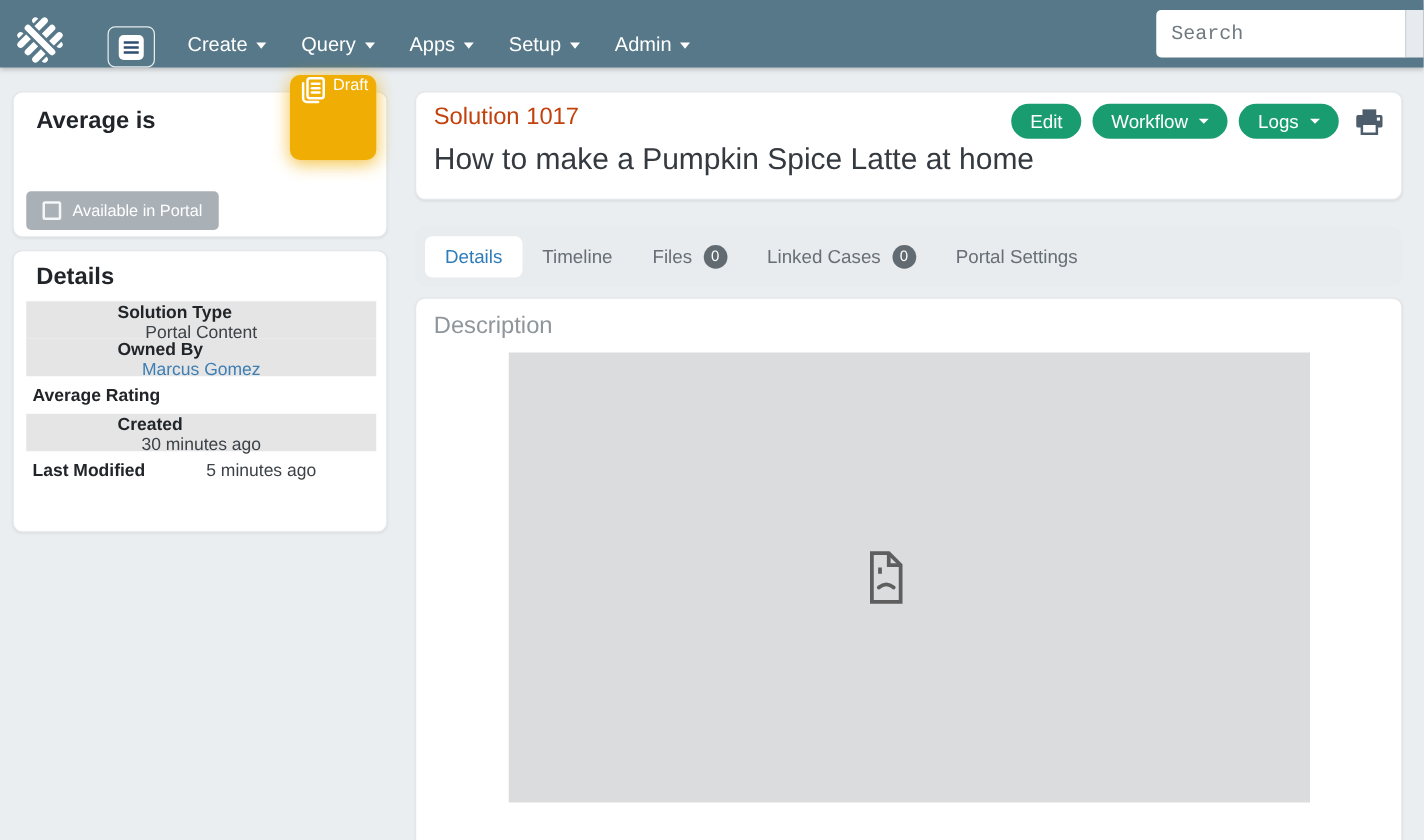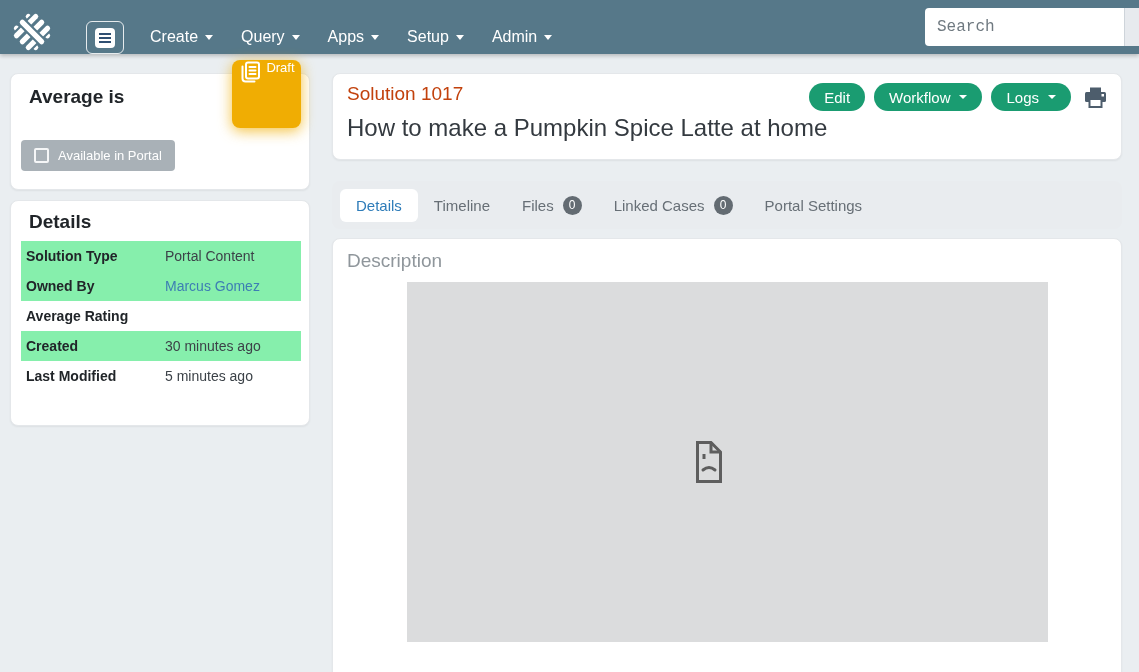--- a/index.html
+++ b/index.html
@@ -56,42 +56,42 @@
   
   .card {
     position:absolute; background:#fff; border:1px solid #e4e7ea; border-radius:8px;
     box-shadow:0 1px 2px rgba(0,0,0,.06);
   }
 
   
   .card-status { left:10px; top:73px; width:300px; height:117px; }
   .card-status .title { position:absolute; left:18px; top:12px; font-size:19px; font-weight:600; color:#212529; }
   .portal-btn {
-    position:absolute; left:10px; top:66px; height:31px;
+    position:absolute; left:10px; top:79px; height:31px;
     background:#a9b1b7; border:none; border-radius:4px; color:#fff;
     font-size:13px; font-family:"Liberation Sans", sans-serif;
     display:flex; align-items:center; gap:9px; padding:0 13px; cursor:pointer;
   }
   .portal-checkbox {
     width:15px; height:15px; border:2px solid #f5f6f7; border-radius:2px; background:transparent;
   }
   .draft-badge {
     position:absolute; left:232px; top:60px; width:69px; height:68px;
     background:#f0ad03; border-radius:8px; z-index:25;
     box-shadow:0 3px 14px rgba(240,173,3,.75);
     display:flex; flex-direction:row; justify-content:center; gap:4px;
     color:#fff; font-size:13px;
   }
 
   
   .card-details { left:10px; top:200px; width:300px; height:226px; }
   .card-details .title { position:absolute; left:18px; top:10px; font-size:19px; font-weight:600; }
   .detail-rows { position:absolute; left:10px; top:40px; width:280px; }
   .detail-row { display:flex; align-items:center; height:30px; font-size:14px; }
-  .detail-row.striped { background:#86efac; }
+  .detail-row.striped { background:#e5e5e5;flex-direction:column; }
   .detail-row .lbl { width:144px; padding-left:5px; font-weight:700; color:#212529; }
   .detail-row .val { color:#3c4248; }
   .detail-row .val.link { color:#3d7eb3; cursor:pointer; }
 
   
   .card-header { left:332px; top:73px; width:790px; height:87px; }
   .record-id { position:absolute; left:14px; top:9px; font-size:19px; color:#c2410c; }
   .record-title { position:absolute; left:14px; top:40px; font-size:24px; color:#343a40; }
   .actions { position:absolute; right:14px; top:9px; display:flex; align-items:center; gap:9px; }
   .btn-green {

